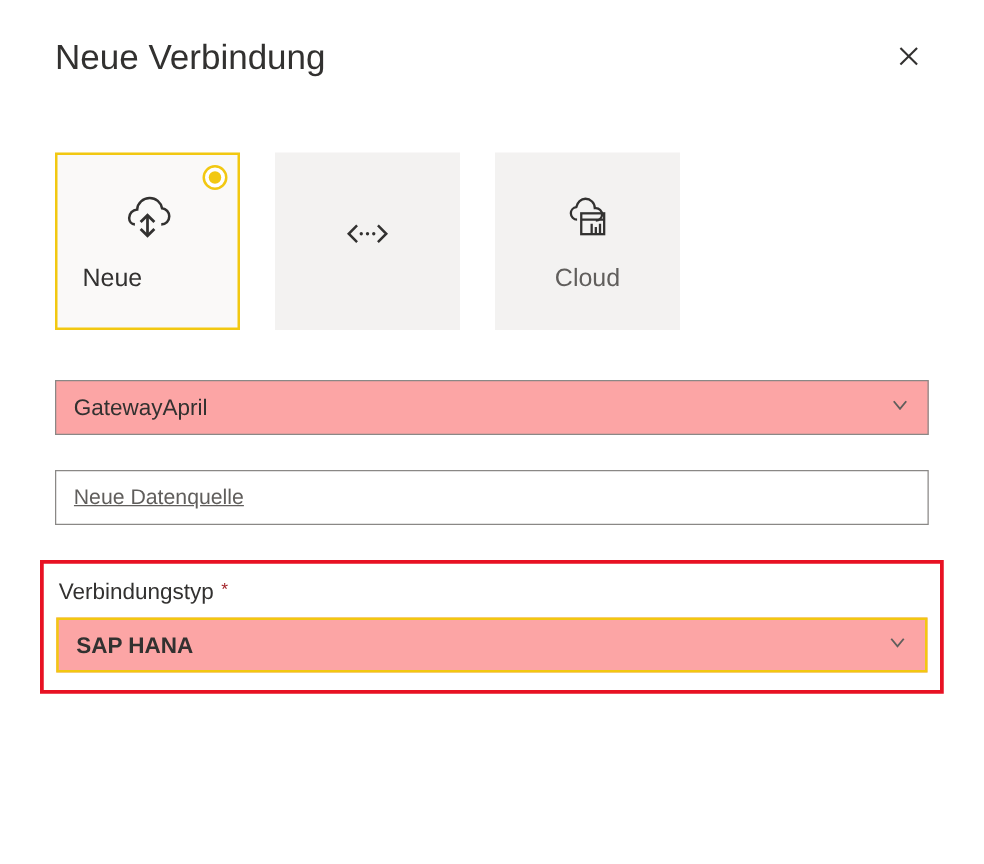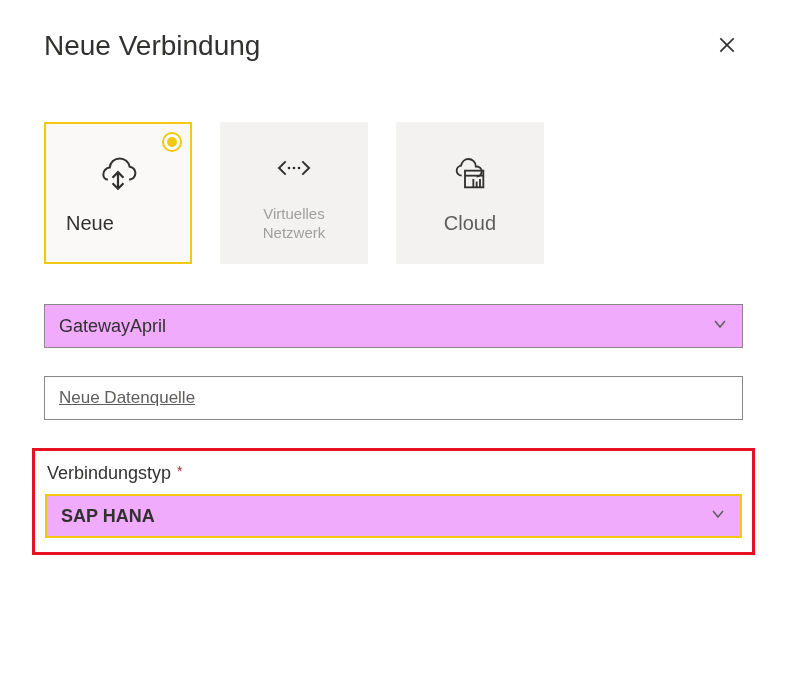--- a/index.html
+++ b/index.html
@@ -113,21 +113,21 @@
     }
 
     .dropdown {
       border: 1px solid #8a8886;
       height: 44px;
       display: flex;
       align-items: center;
       justify-content: space-between;
       padding: 0 14px;
       cursor: pointer;
-      background: #f0abfc;
+      background: #fca5a5;
     }
     .dropdown-value { font-size: 18px; color: #323130; }
     .chevron svg { width: 16px; height: 16px; }
 
     .text-input {
       border: 1px solid #8a8886;
       height: 44px;
       padding: 0 14px;
       width: 100%;
       font-size: 17px;
@@ -187,21 +187,20 @@
   <div class="tile disabled">
     <div class="tile-icon">
       <svg viewBox="0 0 48 48" fill="none" stroke="#323130" stroke-width="2.4">
         <polyline points="14,16 6,24 14,32"></polyline>
         <polyline points="34,16 42,24 34,32"></polyline>
         <circle cx="18" cy="24" r="1.6" fill="#323130" stroke="none"></circle>
         <circle cx="24" cy="24" r="1.6" fill="#323130" stroke="none"></circle>
         <circle cx="30" cy="24" r="1.6" fill="#323130" stroke="none"></circle>
       </svg>
     </div>
-    <div class="tile-label">Virtuelles Netzwerk</div>
   </div>
 
   <div class="tile">
     <div class="tile-icon">
       <svg viewBox="0 0 48 48" fill="none" stroke="#323130" stroke-width="2.2">
         <path d="M14 26c-3.3 0-6-2.7-6-6 0-3 2.3-5.6 5.3-6C14.2 9.4 17.8 6 22 6c4.9 0 9 4 9 9h1c3.3 0 6 2.7 6 6s-2.7 6-6 6"></path>
         <rect x="18" y="20" width="22" height="20" stroke-width="2.2"></rect>
         <line x1="18" y1="26" x2="40" y2="26"></line>
         <line x1="28" y1="30" x2="28" y2="40"></line>
         <line x1="32" y1="33" x2="32" y2="40"></line>

